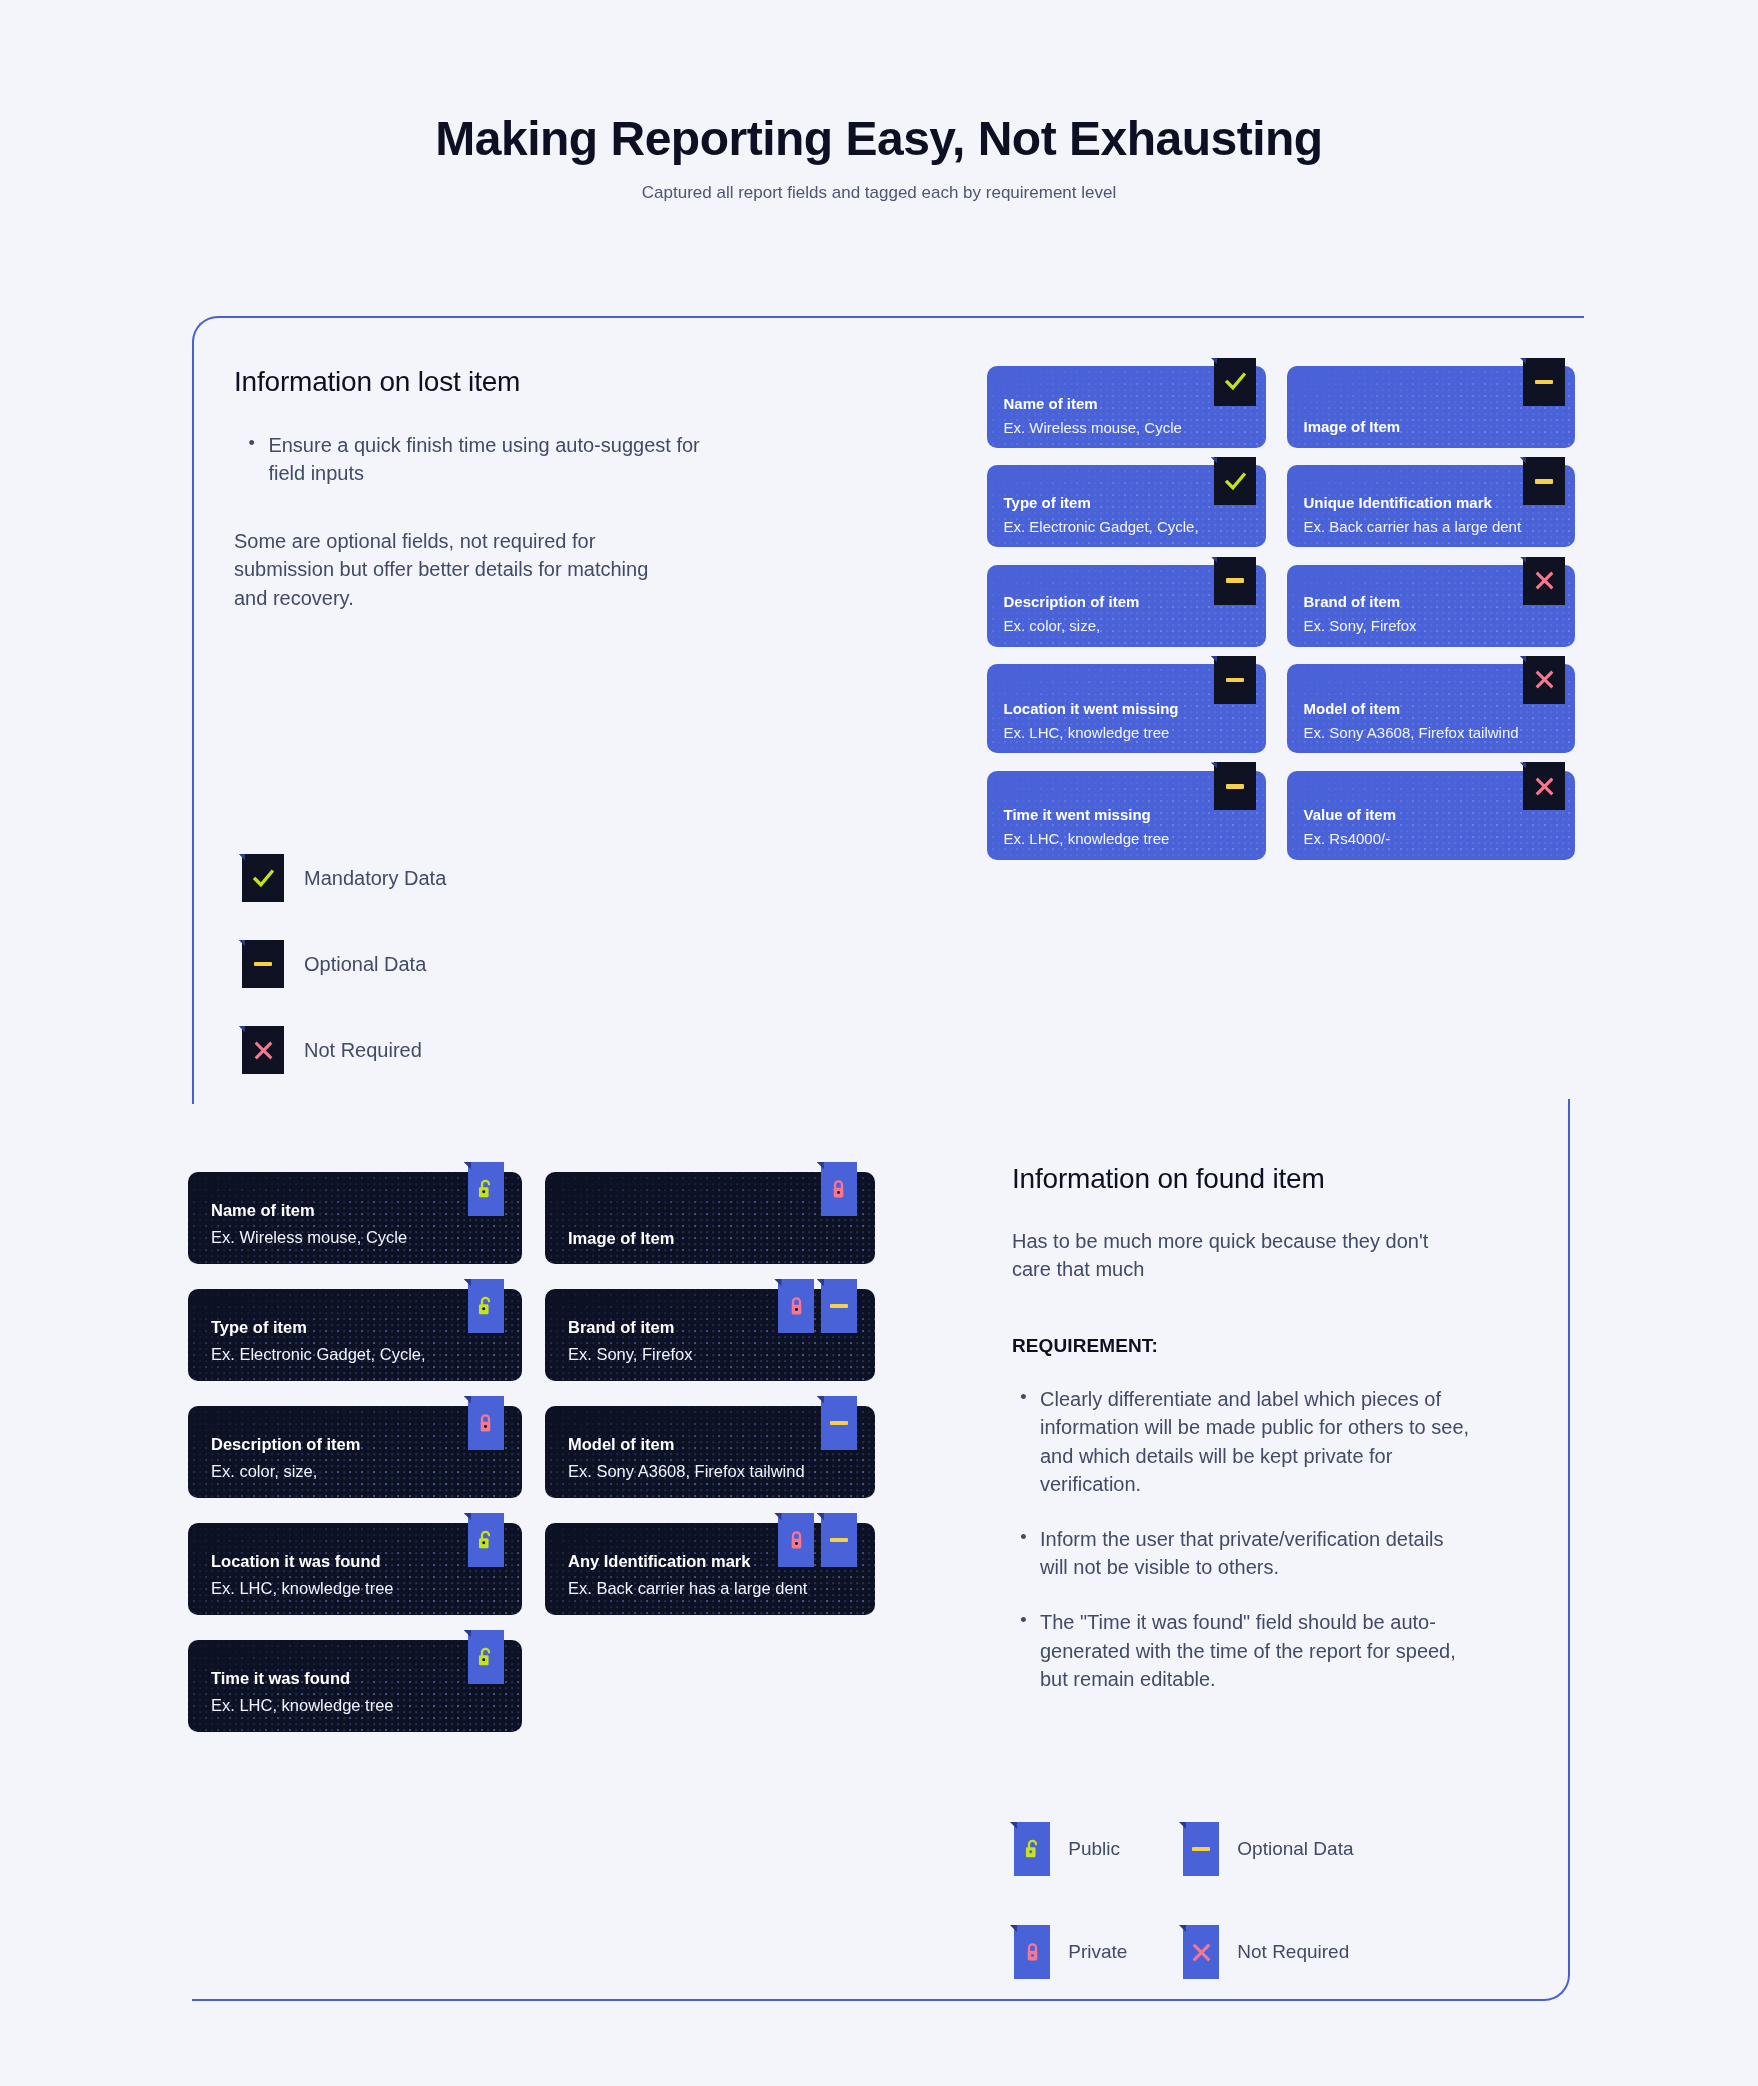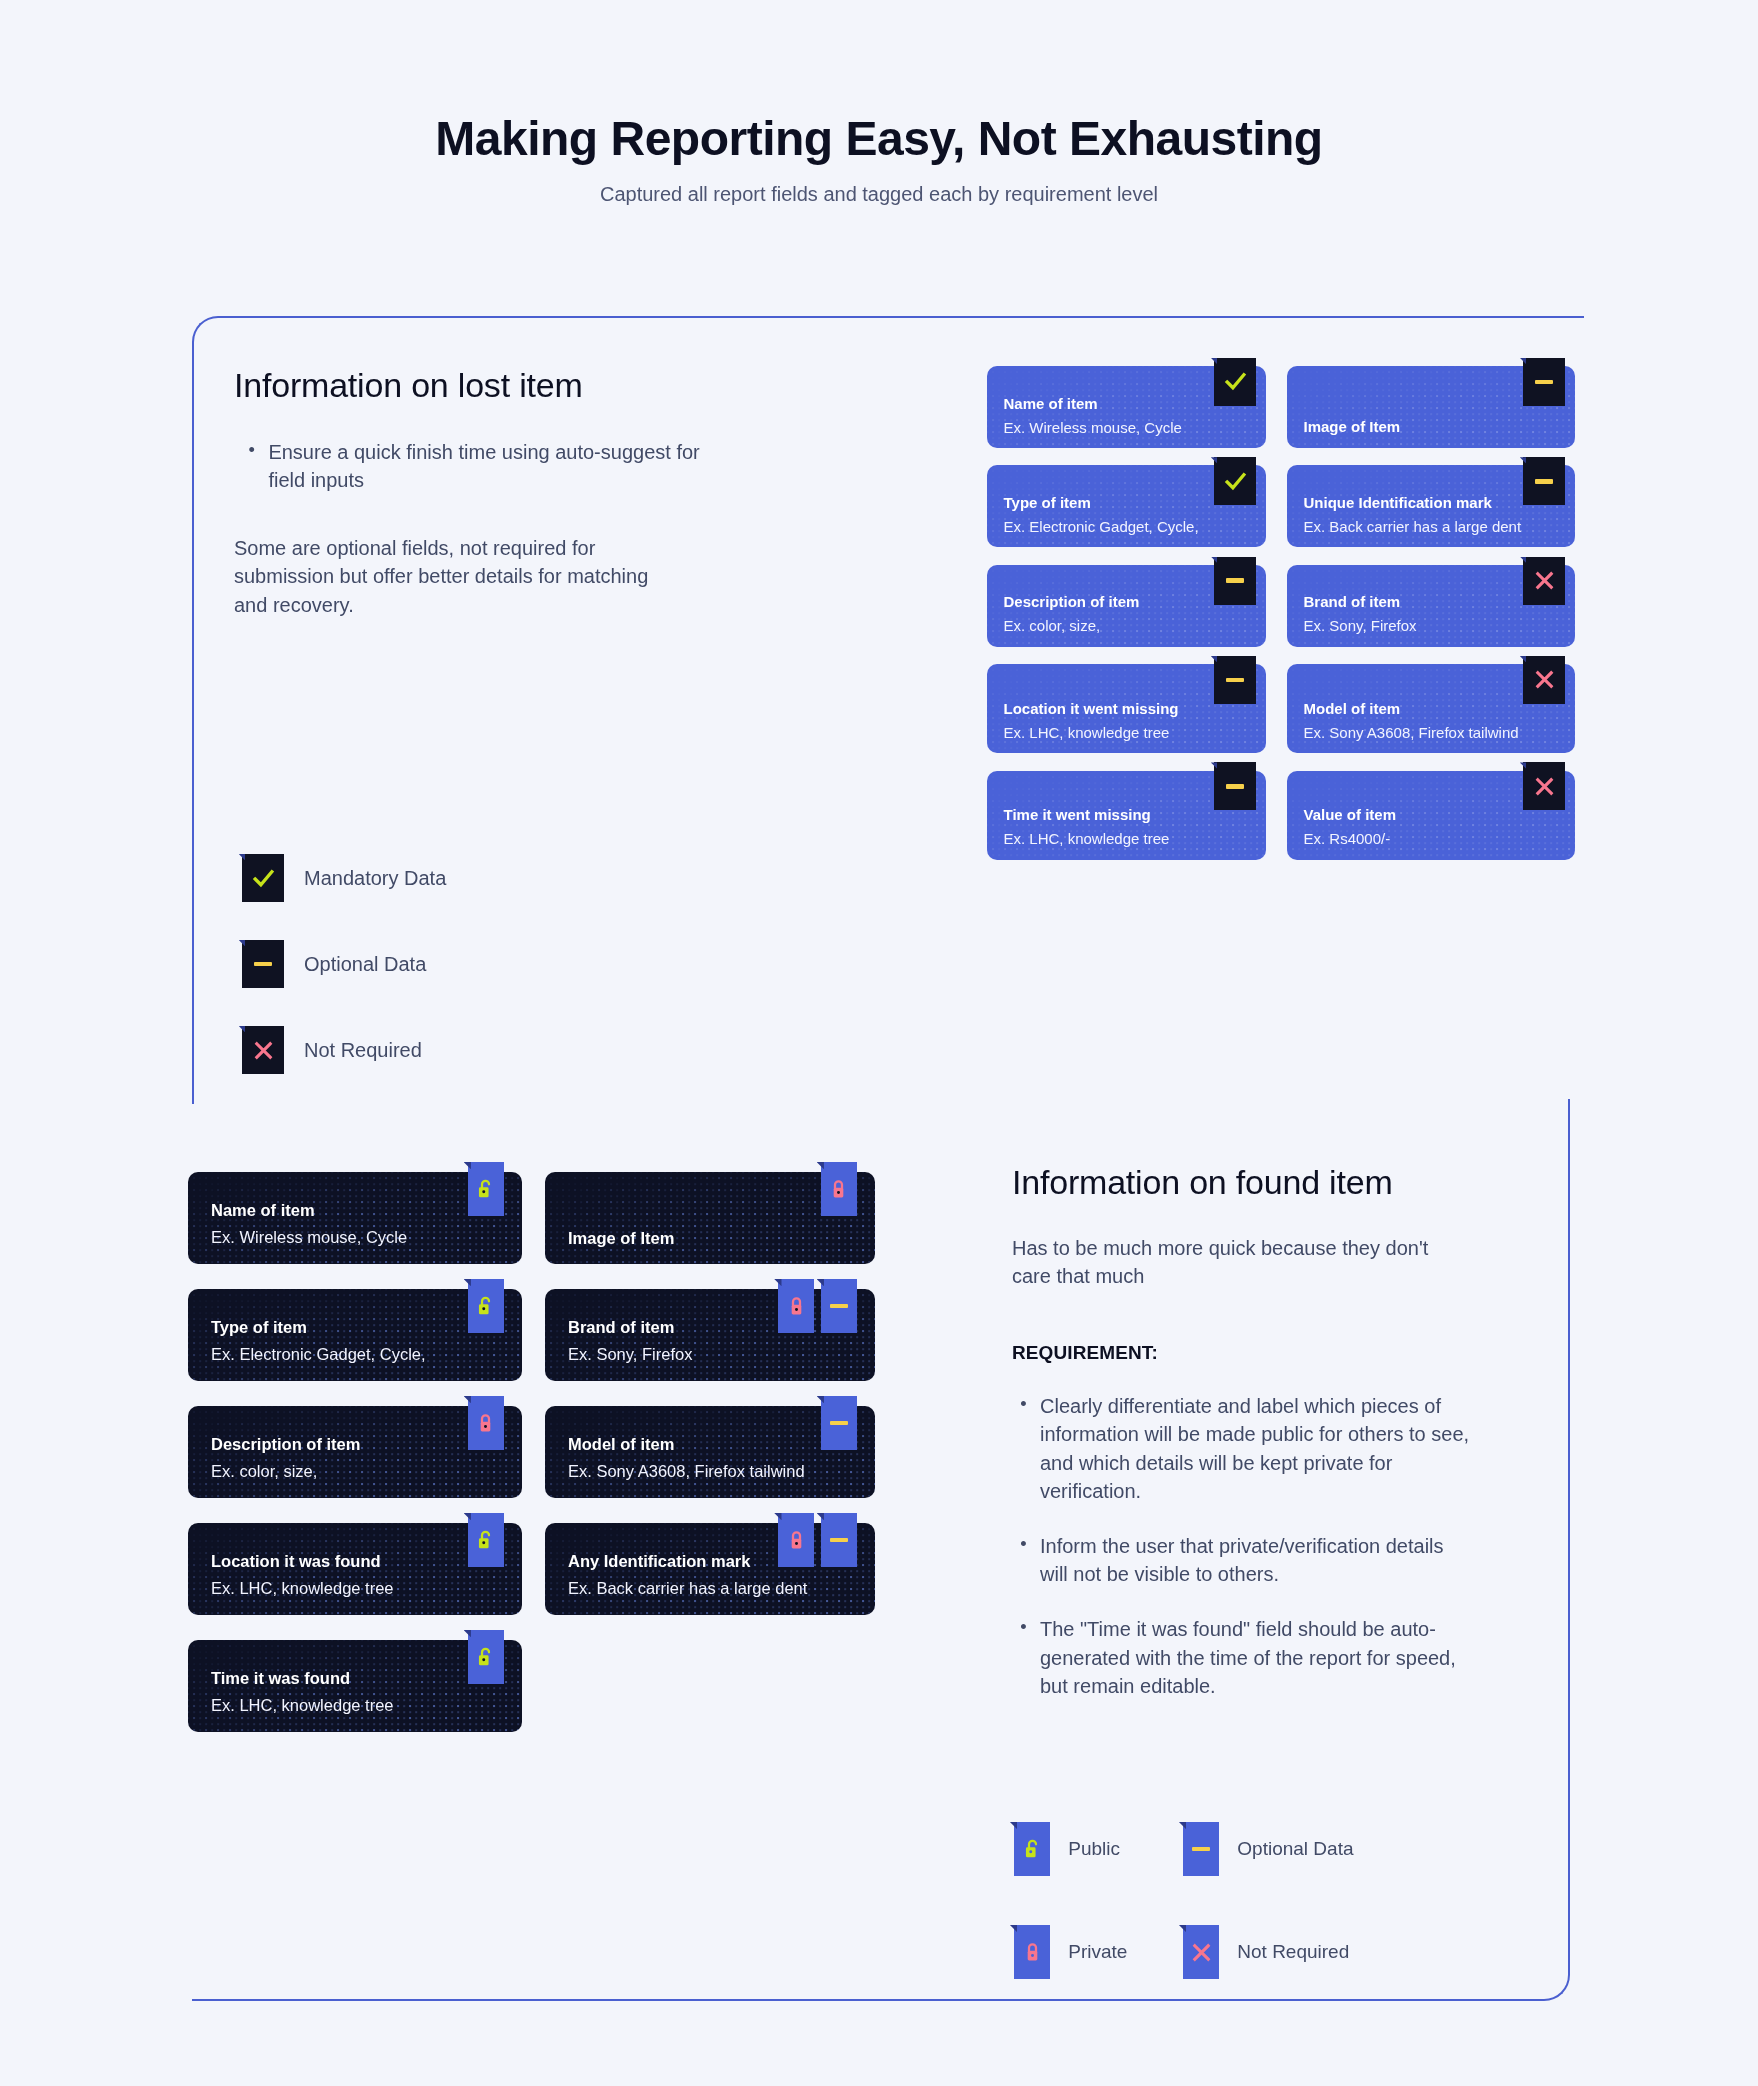--- a/index.html
+++ b/index.html
@@ -23,41 +23,41 @@
     overflow:hidden;
   }
 
   
   .header{position:absolute;left:0;top:113px;width:1758px;text-align:center;}
   .header h1{
     font-size:48px;line-height:1.1;font-weight:700;letter-spacing:-0.5px;
     color:#0d1022;
   }
   .header .sub{
-    margin-top:17.4px;font-size:20px;color:#4d5573;font-weight:400;
+    margin-top:17.4px;font-size:17px;color:#4d5573;font-weight:400;
   }
 
   
   .frame-top{
     position:absolute;left:192px;top:316px;width:1392px;height:788px;
     border-top:2.7px solid var(--frame);
     border-left:2.7px solid var(--frame);
     border-top-left-radius:26px;
     pointer-events:none;
   }
   .frame-bot{
     position:absolute;left:192px;top:1099px;width:1378px;height:902px;
     border-bottom:2.7px solid var(--frame);
     border-right:2.7px solid var(--frame);
     border-bottom-right-radius:26px;
     pointer-events:none;
   }
 
   
-  .sec-title{font-size:34px;font-weight:500;color:#0d1022;letter-spacing:-0.2px;}
+  .sec-title{font-size:28px;font-weight:500;color:#0d1022;letter-spacing:-0.2px;}
   .body-text{font-size:20px;line-height:1.42;color:#414a66;font-weight:400;}
   .bullets{list-style:none;}
   .bullets li{
     position:relative;padding-left:28px;margin-bottom:30px;
     font-size:20px;line-height:1.42;color:#414a66;
   }
   .bullets li:last-child{margin-bottom:0;}
   .bullets li::before{
     content:"•";position:absolute;left:8.2px;top:-0.9px;font-size:18.3px;color:#414a66;
   }

